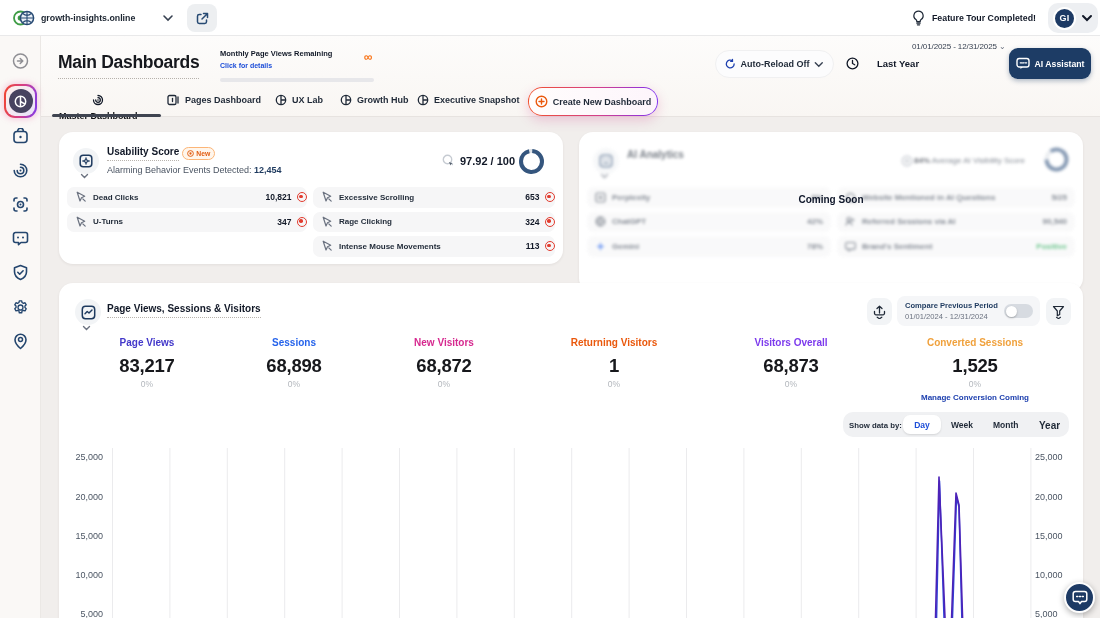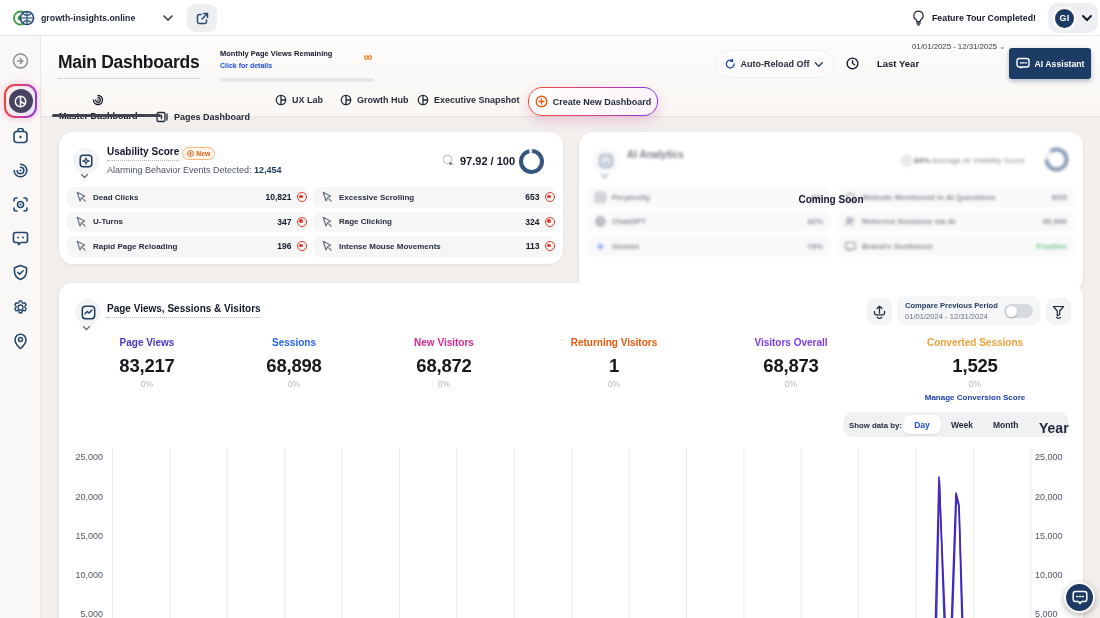--- a/index.html
+++ b/index.html
@@ -29,21 +29,21 @@
 #monthly { position:absolute; left:220px; top:49px; width:155px; }
 #monthly .t1 { white-space:nowrap; font-size:7.5px; font-weight:700; color:#111827; }
 #monthly .t2 { font-size:7px; font-weight:700; color:#1d4ed8; margin-top:3.5px; }
 #monthly .bar { margin-top:9px; height:4.5px; width:154px; background:#e7e7ea; border-radius:3px; }
 #inf { position:absolute; left:364px; top:50px; color:#f97316; font-size:12px; font-weight:700; }
 #reload { position:absolute; left:715px; top:50px; width:119px; height:28px; background:#fcfcfd; border:1px solid #f0f0f1; border-radius:14px; display:flex; align-items:center; padding:0 9px; gap:5px; }
 #reload .txt { white-space:nowrap; font-size:9px; font-weight:600; color:#1f2937; }
 #lastyear { position:absolute; left:846px; top:57px; display:flex; align-items:center; gap:6px; }
 #lastyear .ly { white-space:nowrap; font-size:9.5px; font-weight:700; color:#111827;padding-left:12px; }
 #dates { position:absolute; left:912px; top:42px; white-space:nowrap; font-size:8px; font-weight:500; color:#374151; letter-spacing:-.1px; }
-#aibtn { position:absolute; left:1009px; top:48px; width:82px; height:31px; background:#1d3c65; border-radius:3px; display:flex; align-items:center; justify-content:center; gap:5px; box-shadow:0 2px 5px rgba(29,60,101,.35); }
+#aibtn { position:absolute; left:1009px; top:48px; width:82px; height:31px; background:#1d3c65; border-radius:9px; display:flex; align-items:center; justify-content:center; gap:5px; box-shadow:0 2px 5px rgba(29,60,101,.35); }
 #aibtn span { color:#fff; font-size:8.7px; font-weight:700; white-space:nowrap; }
 
 
 .tab { position:absolute; top:94px; display:flex; align-items:center; gap:5px; white-space:nowrap; font-size:9px; font-weight:600; color:#1f2937; }
 #tabline { position:absolute; left:52px; top:114px; width:109px; height:2.5px; background:#3f4450; border-radius:2px; }
 #createbtn { position:absolute; left:528px; top:87px; width:130px; height:29px; border-radius:15px; padding:1.3px; background:linear-gradient(90deg,#f2502c,#d33f8d 55%,#7d2ff2); box-shadow:0 4px 12px rgba(211,63,141,.25); }
 #createbtn .in { width:100%; height:100%; border-radius:13px; background:linear-gradient(90deg,#fffdfd,#fdf5fb); display:flex; align-items:center; justify-content:center; gap:5px; font-size:9px; font-weight:600; color:#1f2937; white-space:nowrap; }
 
 
 .card { position:absolute; background:#fff; border-radius:14px; box-shadow:0 1px 3px rgba(40,35,30,.07); }
@@ -202,21 +202,21 @@
   <span>AI Assistant</span>
 </div>
 
 <div class="tab" style="left:59px; color:#0f1115; font-weight:700;flex-direction:column;">
   <svg width="12" height="12" viewBox="0 0 12 12">
       <path d="M6 1.5a4.5 4.5 0 1 1-4.5 4.5 M6 3.7a2.3 2.3 0 1 1-2.3 2.3" stroke="#111827" stroke-width="1.3" fill="none" stroke-linecap="round"></path>
       <circle cx="6" cy="6" r=".8" fill="#111827"></circle>
     </svg>
   <span>Master Dashboard</span>
 </div>
-<div class="tab" style="left:156px;margin-top:17px;">
+<div class="tab" style="left:167px;">
   <svg width="13" height="12" viewBox="0 0 13 12">
       <rect x="1" y="1.5" width="8" height="9" rx="1.6" stroke="#1f2937" stroke-width="1.3" fill="none"></rect>
       <path d="M11 3v6" stroke="#1f2937" stroke-width="1.3" stroke-linecap="round"></path>
       <path d="M5.5 4.5v3" stroke="#1f2937" stroke-width="1.3" stroke-linecap="round"></path>
     </svg>
   <span>Pages Dashboard</span>
 </div>
 <div class="tab" style="left:275px;">
   <svg width="12" height="12" viewBox="0 0 12 12">
       <circle cx="6" cy="6" r="4.7" stroke="#1f2937" stroke-width="1.3" fill="none"></circle>
@@ -317,31 +317,20 @@
       <span class="ric">
         <svg width="12" height="12" viewBox="0 0 12 12">
           <path d="M2.2 1.2L5 10l1.5-3.2L9.7 5.3z" fill="none" stroke="#6b7280" stroke-width="1.2" stroke-linejoin="round"></path>
           <path d="M7.8 7.8l2.4 2.4" stroke="#6b7280" stroke-width="1.2" stroke-linecap="round"></path>
         </svg>
       </span>
       <span class="lbl">Rage Clicking</span>
       <span class="val">324</span>
       <span class="rec"></span>
     </div>
-  <div class="urow" style="left:8px; top:104px; width:240px;">
-      <span class="ric">
-        <svg width="12" height="12" viewBox="0 0 12 12">
-          <path d="M2.2 1.2L5 10l1.5-3.2L9.7 5.3z" fill="none" stroke="#6b7280" stroke-width="1.2" stroke-linejoin="round"></path>
-          <path d="M7.8 7.8l2.4 2.4" stroke="#6b7280" stroke-width="1.2" stroke-linecap="round"></path>
-        </svg>
-      </span>
-      <span class="lbl">Rapid Page Reloading</span>
-      <span class="val">196</span>
-      <span class="rec"></span>
-    </div>
   <div class="urow" style="left:254px; top:104px; width:242px;">
       <span class="ric">
         <svg width="12" height="12" viewBox="0 0 12 12">
           <path d="M2.2 1.2L5 10l1.5-3.2L9.7 5.3z" fill="none" stroke="#6b7280" stroke-width="1.2" stroke-linejoin="round"></path>
           <path d="M7.8 7.8l2.4 2.4" stroke="#6b7280" stroke-width="1.2" stroke-linecap="round"></path>
         </svg>
       </span>
       <span class="lbl">Intense Mouse Movements</span>
       <span class="val">113</span>
       <span class="rec"></span>
@@ -488,29 +477,29 @@
     </div>
   <div class="stat" style="left:732px; top:54px;">
       <div class="sl" style="color:#7c3aed;">Visitors Overall</div>
       <div class="sv">68,873</div>
       <div class="sp">0%</div>
     </div>
   <div class="stat" style="left:916px; top:54px;">
       <div class="sl" style="color:#f0a13c;">Converted Sessions</div>
       <div class="sv">1,525</div>
       <div class="sp">0%</div>
-    <div style="font-size:8px; font-weight:700; color:#1e40af; margin-top:4px;">Manage Conversion Score</div>
+    <div style="font-size:8px; font-weight:700; color:#1e40af; margin-top:4px;">Manage Conversion Coming</div>
     </div>
 
   <div id="seg">
     <span class="abs segitem" style="left:6px; top:8.5px; font-size:7.8px;">Show data by:</span>
     <span class="abs" style="left:60px; top:3px; width:38px; height:19px; background:#fff; border-radius:7px; font-weight:700; color:#1d4ed8; box-shadow:0 1px 2px rgba(0,0,0,.12); font-size:8.5px; display:flex; align-items:center; justify-content:center;">Day</span>
     <span class="abs segitem" style="left:108px; top:7.5px; font-size:8.5px;">Week</span>
     <span class="abs segitem" style="left:150px; top:7.5px; font-size:8.5px;">Month</span>
-    <span class="abs segitem" style="left:196px; top:7.5px; font-size:14px;">Year</span>
+    <span class="abs segitem" style="left:196px; top:7.5px; font-size:10px;">Year</span>
   </div>
 
   <svg class="abs" style="left:0; top:160px;" width="1024" height="220" viewBox="0 0 1024 220">
     <g stroke="#ebebed" stroke-width="1">
       <line x1="53.5" y1="5" x2="53.5" y2="220"></line>
         <line x1="110.9" y1="5" x2="110.9" y2="220"></line>
         <line x1="168.3" y1="5" x2="168.3" y2="220"></line>
         <line x1="225.7" y1="5" x2="225.7" y2="220"></line>
         <line x1="283.1" y1="5" x2="283.1" y2="220"></line>
         <line x1="340.5" y1="5" x2="340.5" y2="220"></line>

